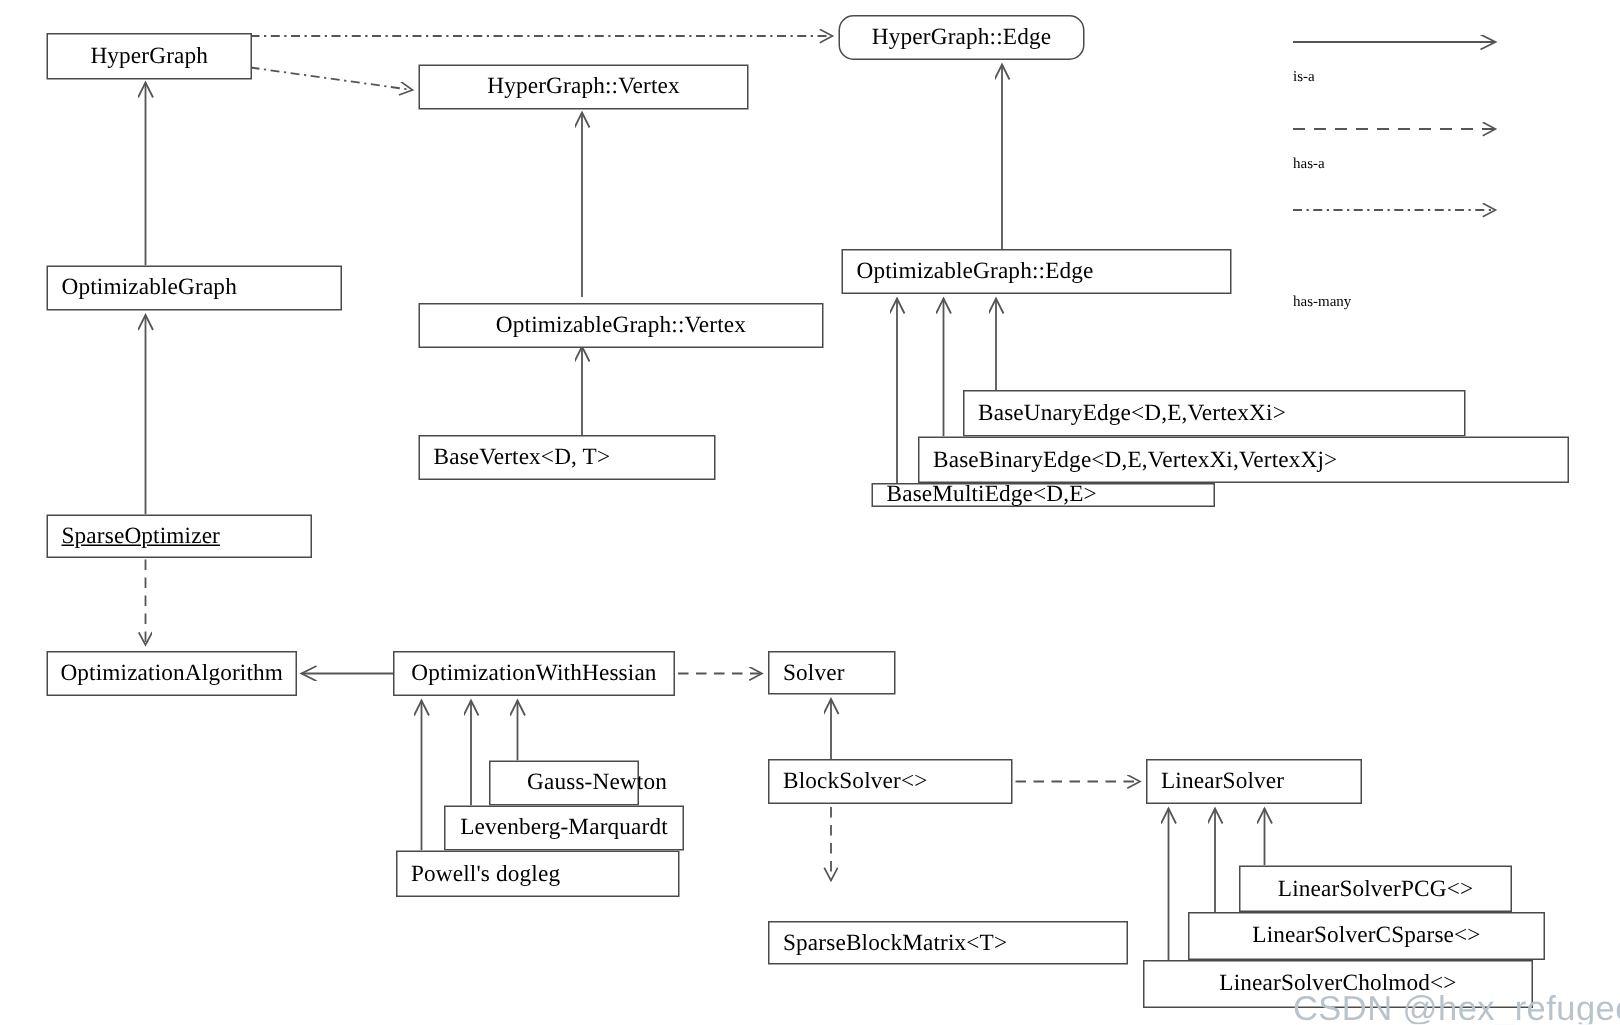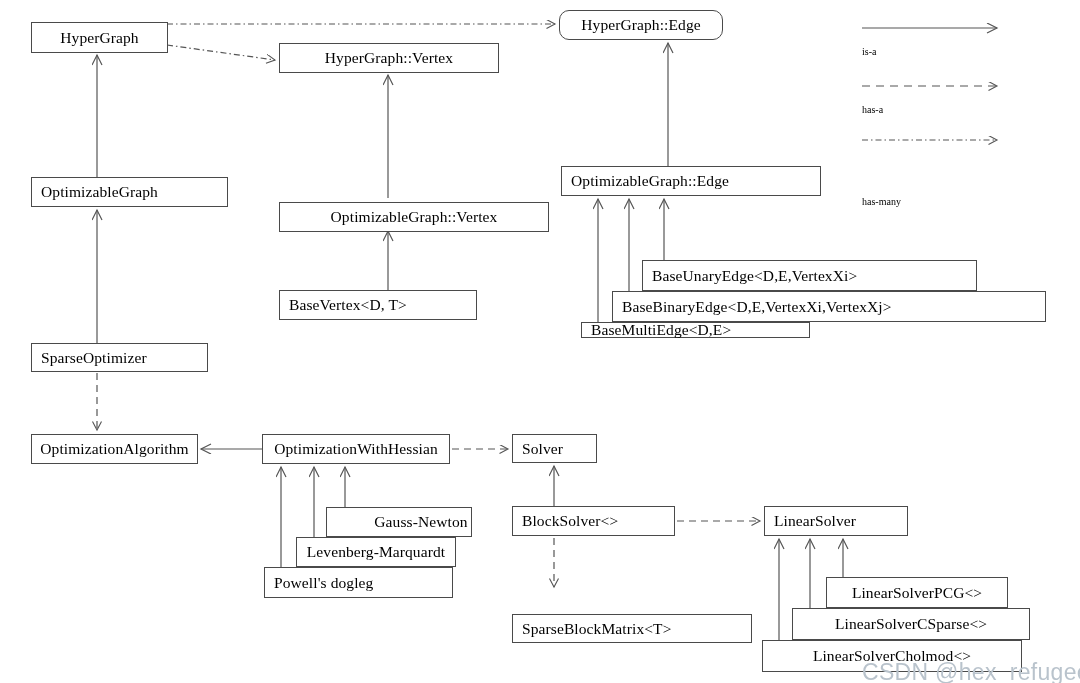--- a/index.html
+++ b/index.html
@@ -129,30 +129,30 @@
     </div>
   <div class="node" style="left:642px; top:260px; width:335px; height:31px;">
       <span>BaseUnaryEdge&lt;D,E,VertexXi&gt;</span>
     </div>
   <div class="node" style="left:612px; top:291px; width:434px; height:31px;">
       <span>BaseBinaryEdge&lt;D,E,VertexXi,VertexXj&gt;</span>
     </div>
   <div class="node" style="left:581px; top:322px; width:229px; height:16px;">
       <span>BaseMultiEdge&lt;D,E&gt;</span>
     </div>
-  <div class="node" style="left:31px;  top:343px; width:177px; height:29px;">
+  <div class="node" style="left:31px;  top:343px; width:177px; height:29px;text-decoration:underline;">
       <span>SparseOptimizer</span>
     </div>
   <div class="node center" style="left:31px;  top:434px; width:167px; height:30px;">
       <span>OptimizationAlgorithm</span>
     </div>
   <div class="node center" style="left:262px; top:434px; width:188px; height:30px;">
       <span>OptimizationWithHessian</span>
     </div>
-  <div class="node center" style="left:326px; top:507px; width:146px; height:30px;padding-left:44px;">
+  <div class="node center" style="left:326px; top:507px; width:100px; height:30px;padding-left:44px;">
       <span>Gauss-Newton</span>
     </div>
   <div class="node center" style="left:296px; top:537px; width:160px; height:30px;">
       <span>Levenberg-Marquardt</span>
     </div>
   <div class="node" style="left:264px; top:567px; width:189px; height:31px;">
       <span>Powell's dogleg</span>
     </div>
   <div class="node" style="left:512px; top:434px; width:85px;  height:29px;">
       <span>Solver</span>

